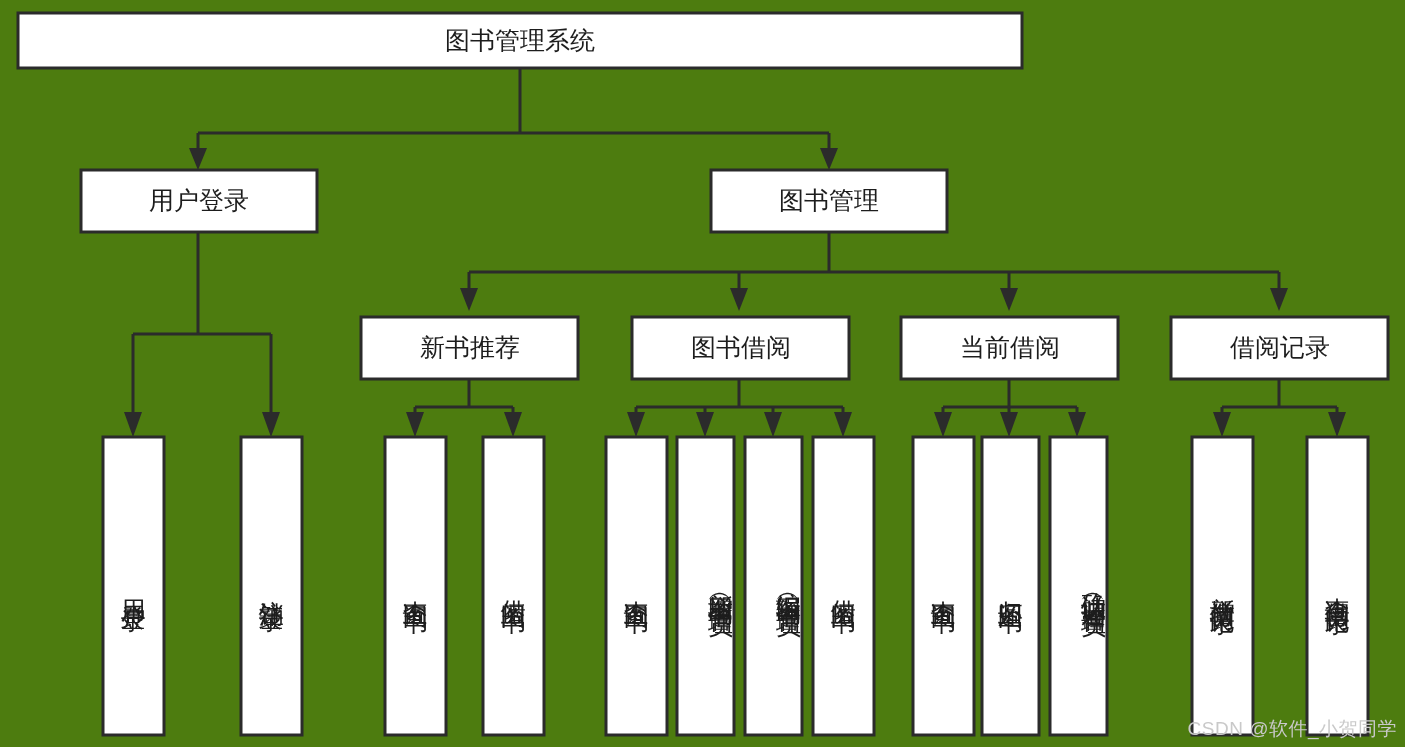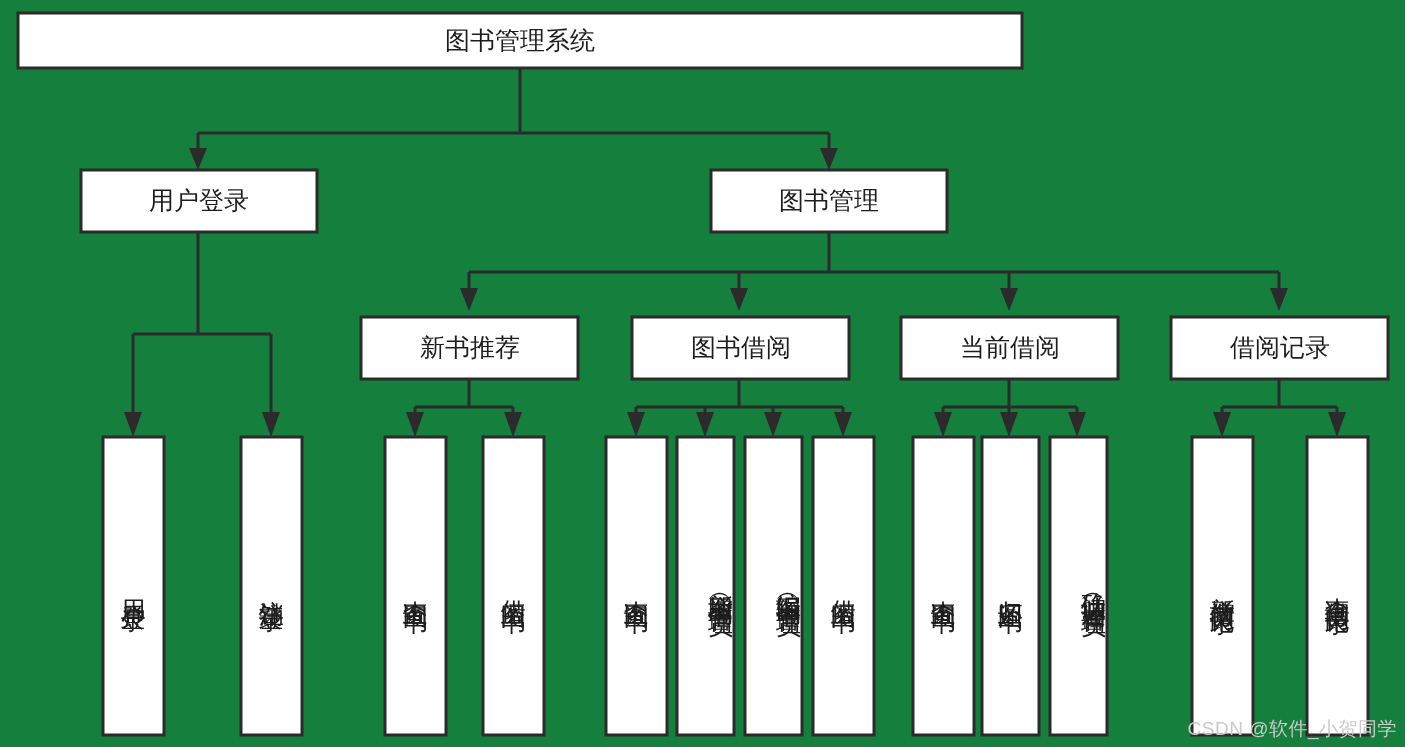--- a/index.html
+++ b/index.html
@@ -10,21 +10,21 @@
   body {
     width: 1405px;
     height: 747px;
     font-family: "Liberation Sans", "DejaVu Sans", sans-serif;
     overflow: hidden;
   }
   #diagram-root {
     position: relative;
     width: 1405px;
     height: 747px;
-    background: #15803d;
+    background: #4d7c0f;
   }
   svg#tree-svg {
     position: absolute;
     left: 0;
     top: 0;
     width: 1405px;
     height: 747px;
     display: block;
   }
   .node-rect {

